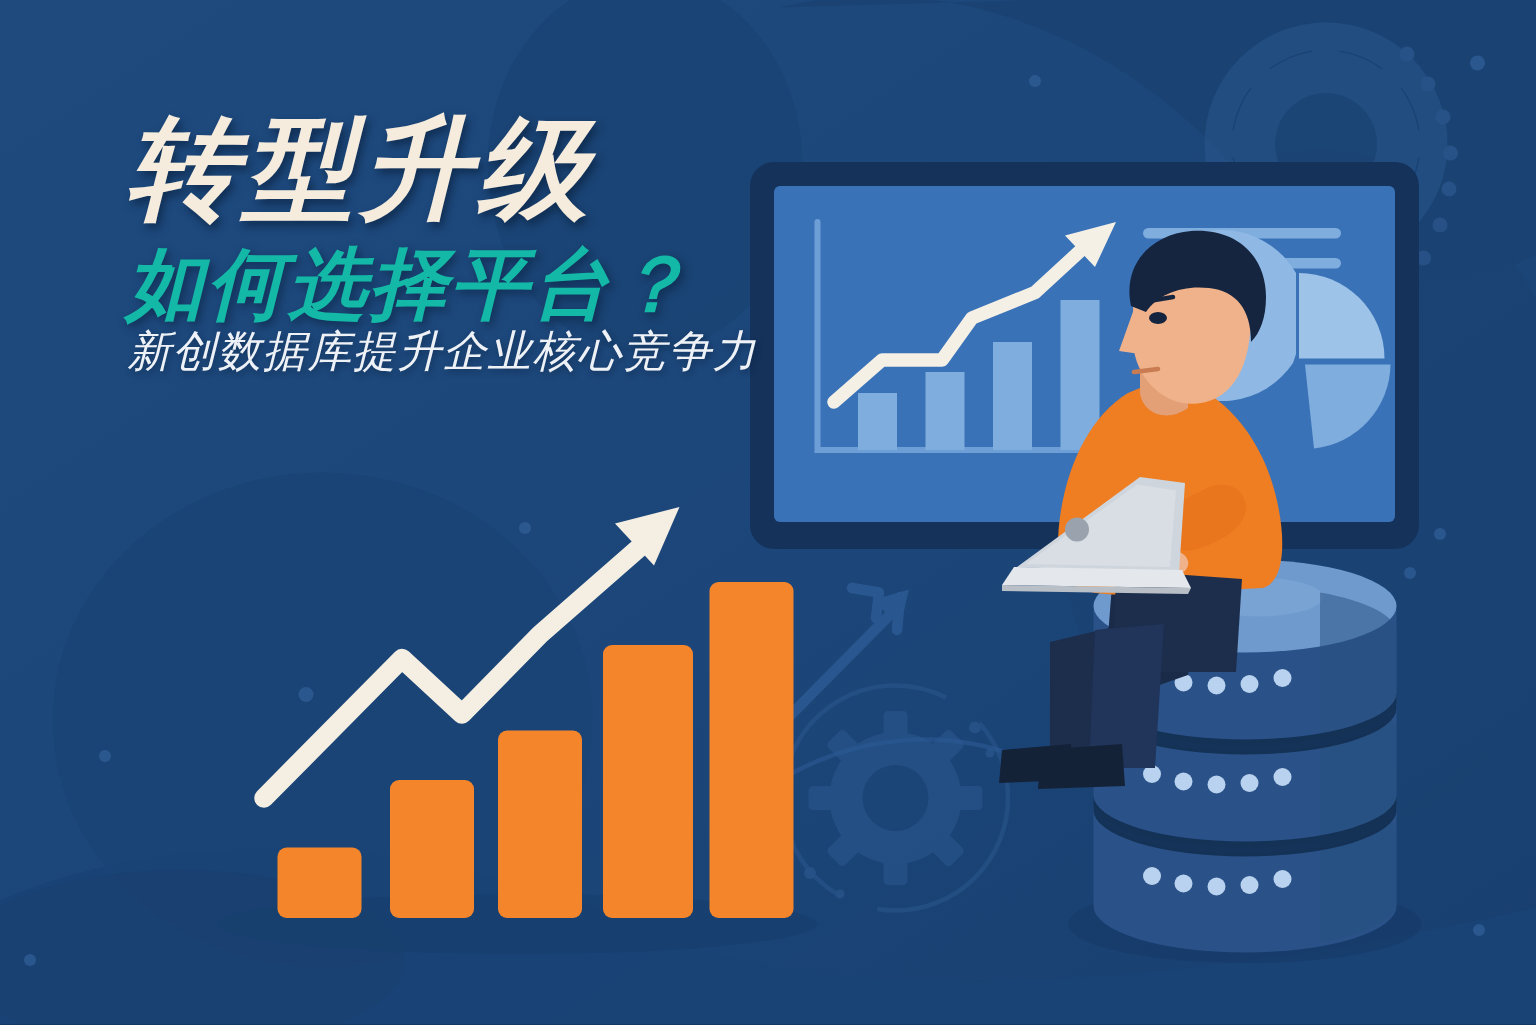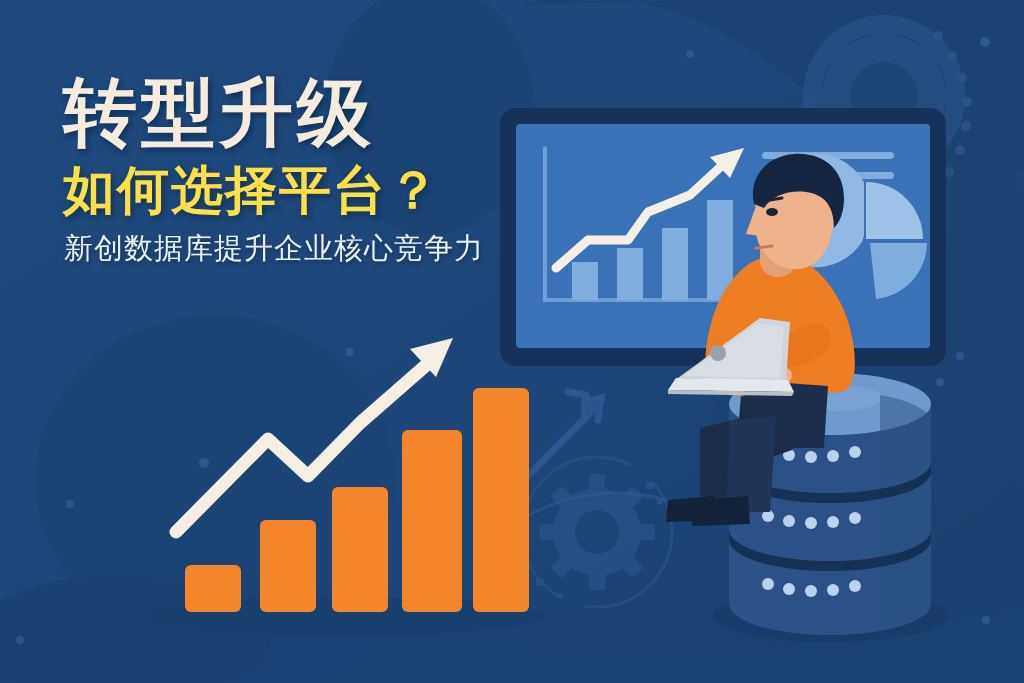--- a/index.html
+++ b/index.html
@@ -18,42 +18,43 @@
   }
   .layer {
     position: absolute;
     top: 0; left: 0;
     width: 1024px;
     height: 683px;
   }
   
   #text-block {
     position: absolute;
-    left: 63px;
+    left: 84px;
     top: 76px;
     width: 520px;
     z-index: 40;
+    font-style: italic;
   }
   #headline-main {
     font-size: 74px;
     line-height: 1.0;
     font-weight: 700;
     color: #f5ecdd;
     letter-spacing: 4px;
     margin: 0 0 14px 0;
     text-shadow: 2px 3px 6px rgba(6,24,48,0.55);
     white-space: nowrap;
   }
   #headline-sub {
     font-size: 52px;
     line-height: 1.0;
     font-weight: 700;
-    color: #fde047;
+    color: #14b8a6;
     letter-spacing: 2px;
-    margin: 0 0 18px 0;
+    margin: 0 0 5px 0;
     text-shadow: 2px 3px 6px rgba(6,24,48,0.5);
     white-space: nowrap;
   }
   #tagline {
     font-size: 29px;
     line-height: 1.0;
     font-weight: 500;
     color: #eef2f7;
     letter-spacing: 1px;
     margin: 1px;

